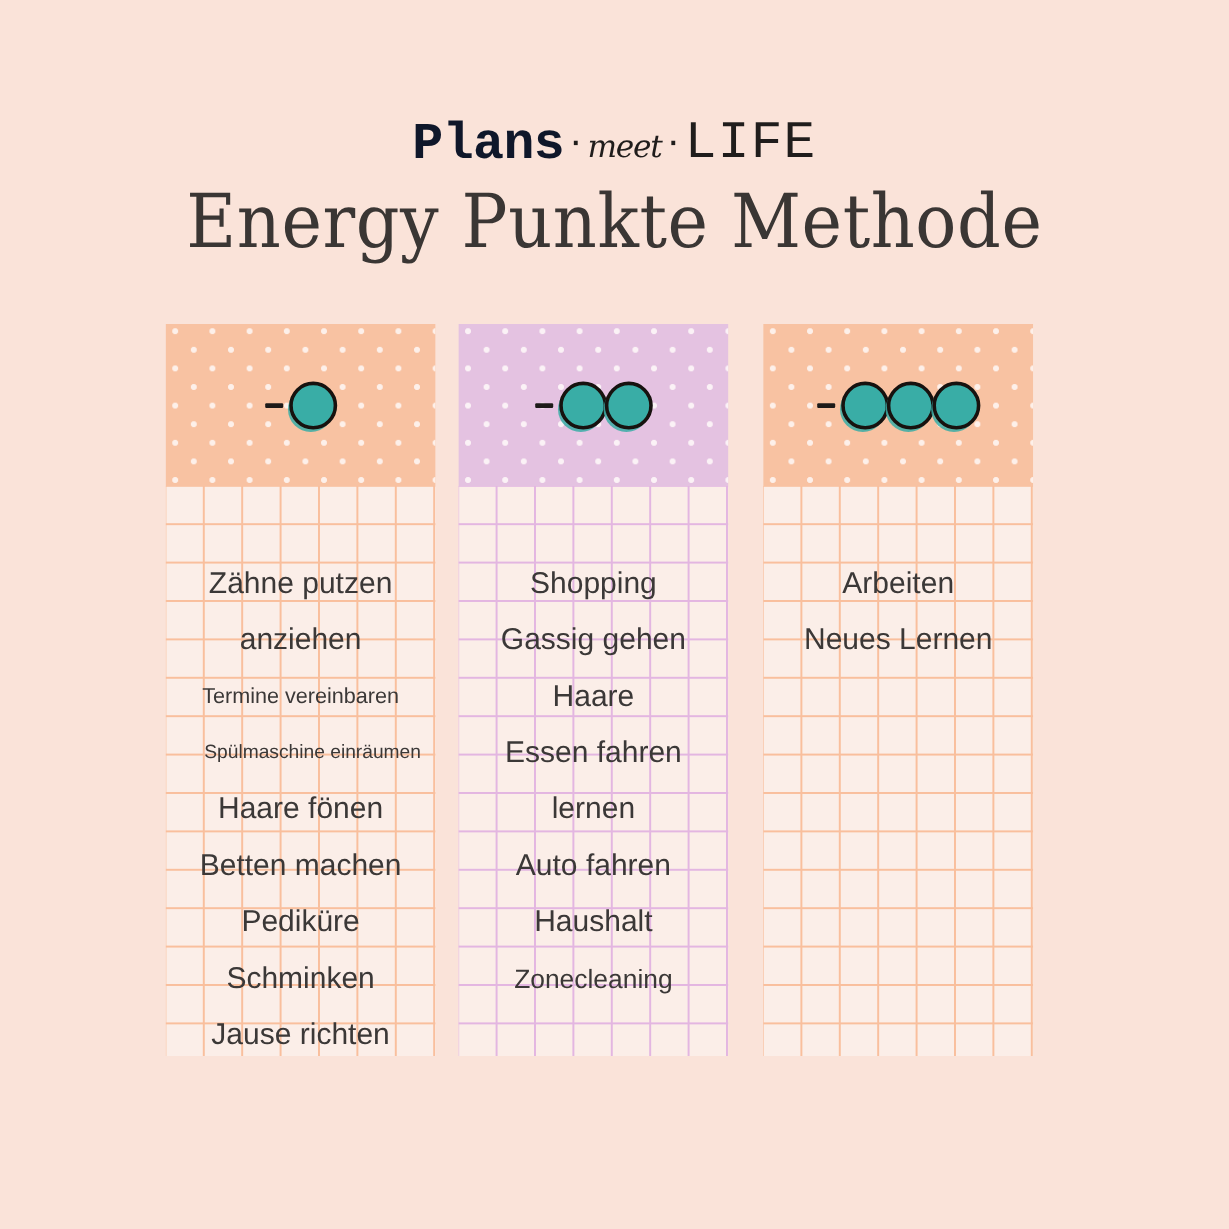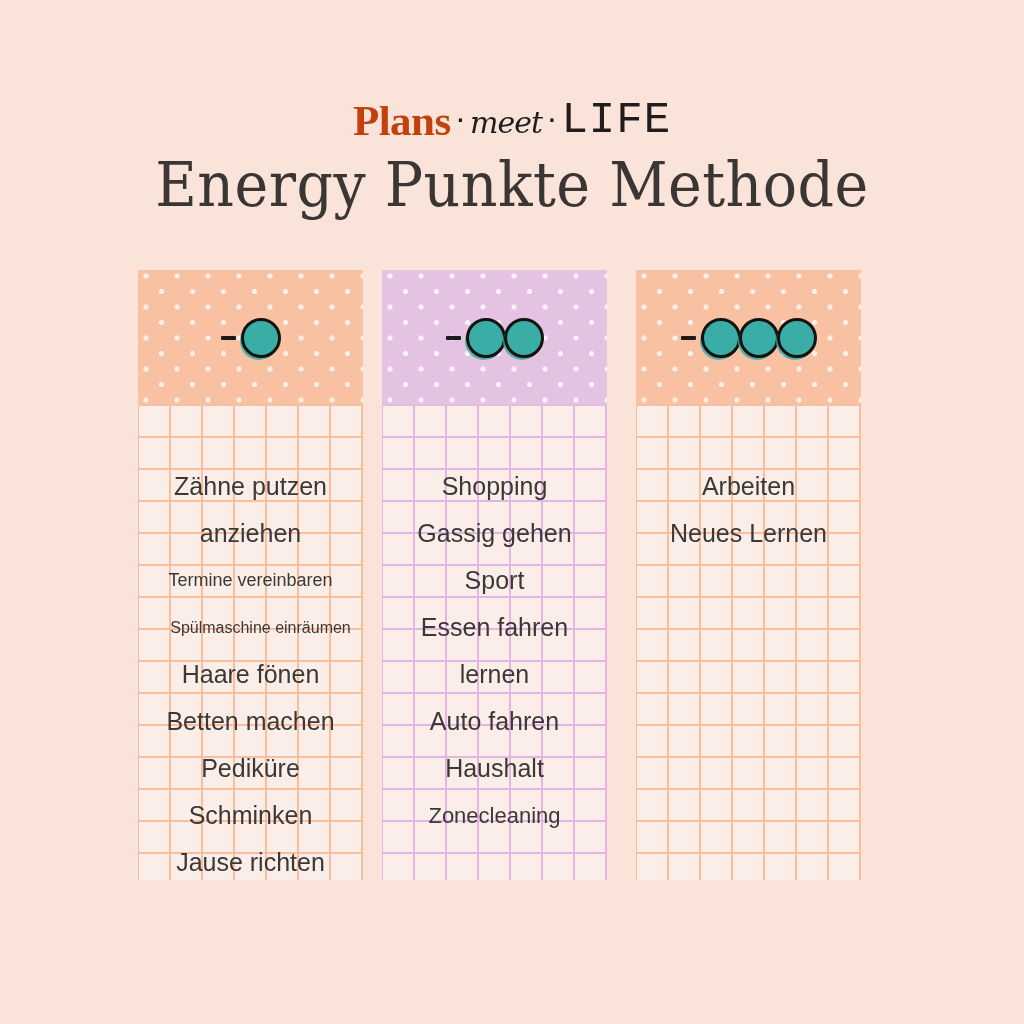--- a/index.html
+++ b/index.html
@@ -19,41 +19,41 @@
   .brand {
     position: absolute;
     top: 98px;
     left: 0;
     width: 1024px;
     text-align: center;
     white-space: nowrap;
     line-height: 1;
   }
   .brand-plans {
-    font-family: Liberation Serif, serif;
+    font-family: Liberation Mono, monospace;
     font-weight: bold;
     font-size: 43px;
     letter-spacing: -0.5px;
-    color: #c2410c;
+    color: #0f172a;
     vertical-align: middle;
   }
   .brand-dot {
     display: inline-block;
     font-size: 34px;
     color: #201d1c;
     vertical-align: middle;
     margin: 0 4px;
     position: relative;
     top: -3px;
   }
   .brand-meet {
     font-family: "DejaVu Serif", serif;
     font-style: italic;
     font-weight: 500;
-    font-size: 30px;
+    font-size: 26px;
     color: #201d1c;
     vertical-align: middle;
     letter-spacing: -1px;
     position: relative;
     top: 3px;
   }
   .brand-life {
     font-family: Liberation Mono, monospace;
     font-weight: normal;
     font-size: 44px;
@@ -234,21 +234,21 @@
       <div class="pips">
         <span class="pip-dash"></span>
         <span class="pip"></span>
         <span class="pip"></span>
       </div>
     </div>
     <div class="card-body grid-purple">
       <div class="task-list">
         <div class="task sz-lg">Shopping</div>
         <div class="task sz-lg">Gassig gehen</div>
-        <div class="task sz-lg">Sport</div>
+        <div class="task sz-lg">Haare</div>
         <div class="task sz-lg">Essen fahren</div>
         <div class="task sz-lg">lernen</div>
         <div class="task sz-lg">Auto fahren</div>
         <div class="task sz-lg">Haushalt</div>
         <div class="task sz-md">Zonecleaning</div>
       </div>
     </div>
   </div>
 
   <div class="card" id="card-3">

